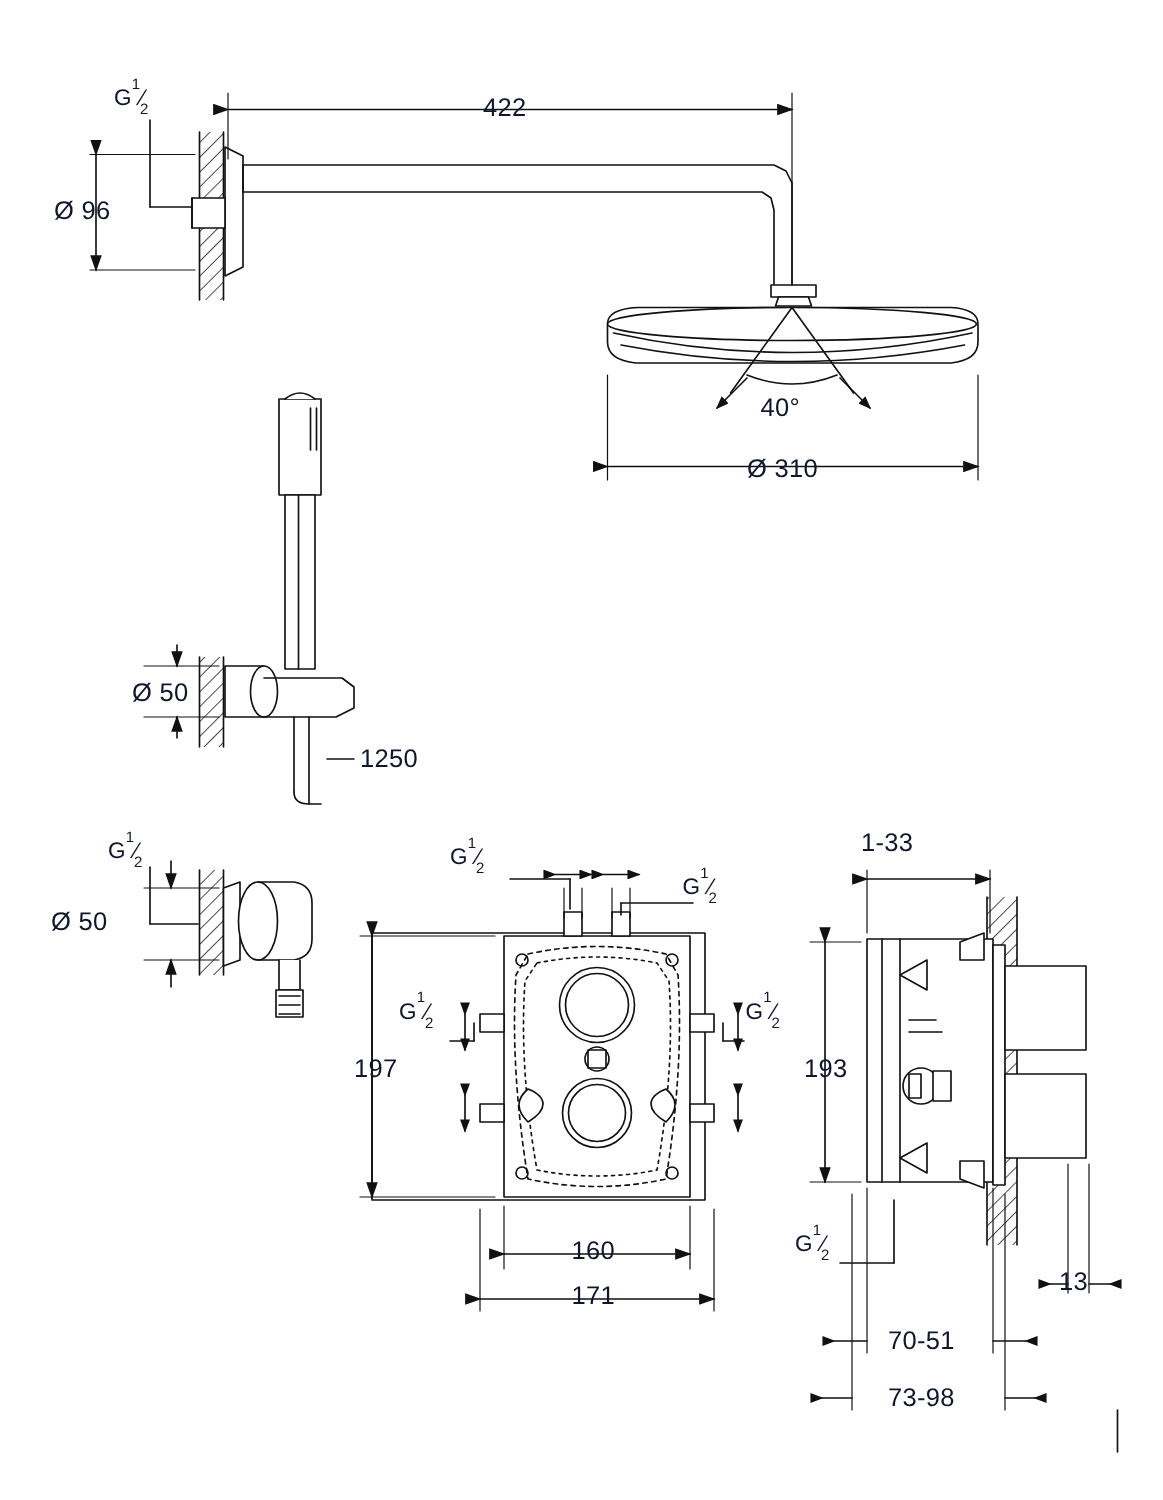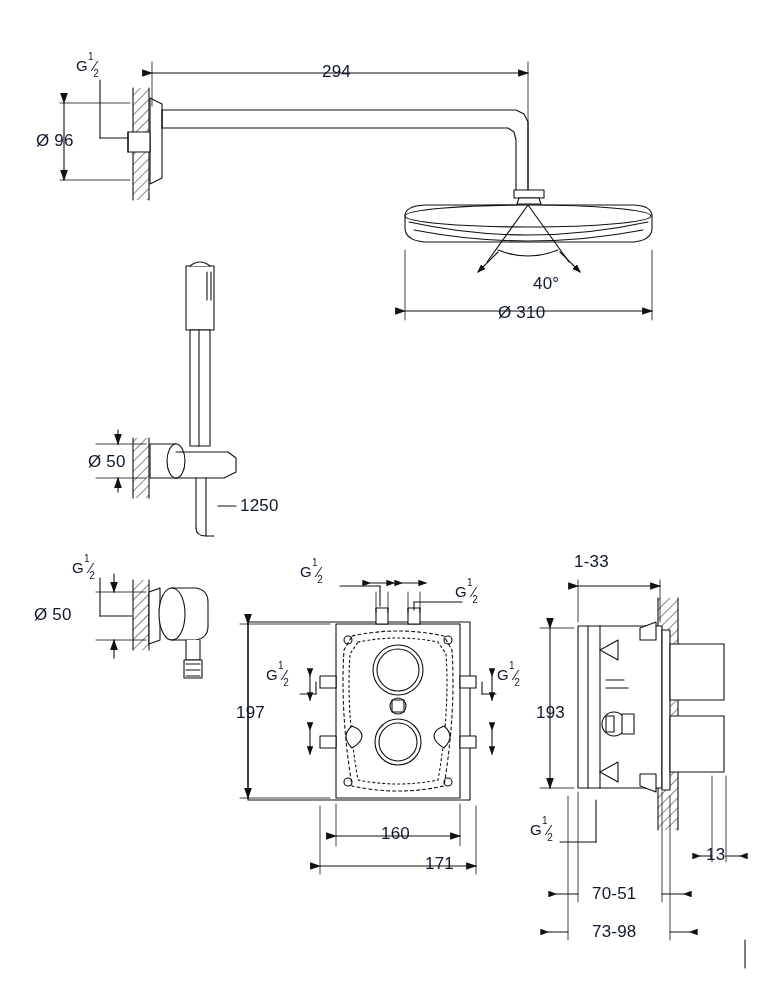--- a/index.html
+++ b/index.html
@@ -244,23 +244,23 @@
     <line x1="596" y1="842" x2="596" y2="800"></line>
   </g>
 
   </g>
 </svg>
 
 <div class="lbl" style="left:76px;top:56px;">
   <span class="frac"><span>G</span><sup>1</sup>⁄<sub>2</sub></span>
 </div>
 
-<div class="lbl big" style="left:322px;top:62px;">294</div>
+<div class="lbl big" style="left:322px;top:62px;">422</div>
 <div class="lbl big" style="left:36px;top:131px;">Ø 96</div>
-<div class="lbl big" style="left:533px;top:262px;margin-top:12px;">40°</div>
+<div class="lbl big" style="left:507px;top:262px;">40°</div>
 <div class="lbl big" style="left:498px;top:303px;">Ø 310</div>
 
 <div class="lbl big" style="left:88px;top:452px;">Ø 50</div>
 <div class="lbl big" style="left:240px;top:496px;">1250</div>
 
 <div class="lbl" style="left:72px;top:558px;">
   <span class="frac"><span>G</span><sup>1</sup>⁄<sub>2</sub></span>
 </div>
 <div class="lbl big" style="left:34px;top:605px;">Ø 50</div>
 
@@ -272,21 +272,21 @@
 </div>
 <div class="lbl" style="left:266px;top:665px;">
   <span class="frac"><span>G</span><sup>1</sup>⁄<sub>2</sub></span>
 </div>
 <div class="lbl" style="left:497px;top:665px;">
   <span class="frac"><span>G</span><sup>1</sup>⁄<sub>2</sub></span>
 </div>
 
 <div class="lbl big" style="left:236px;top:703px;">197</div>
 <div class="lbl big" style="left:381px;top:824px;">160</div>
-<div class="lbl big" style="left:381px;top:854px;margin-left:44px;">171</div>
+<div class="lbl big" style="left:381px;top:854px;">171</div>
 
 <div class="lbl big" style="left:574px;top:552px;">1-33</div>
 <div class="lbl big" style="left:536px;top:703px;">193</div>
 <div class="lbl" style="left:530px;top:820px;">
   <span class="frac"><span>G</span><sup>1</sup>⁄<sub>2</sub></span>
 </div>
 <div class="lbl big" style="left:706px;top:845px;">13</div>
 <div class="lbl big" style="left:592px;top:884px;">70-51</div>
 <div class="lbl big" style="left:592px;top:922px;">73-98</div>
 

